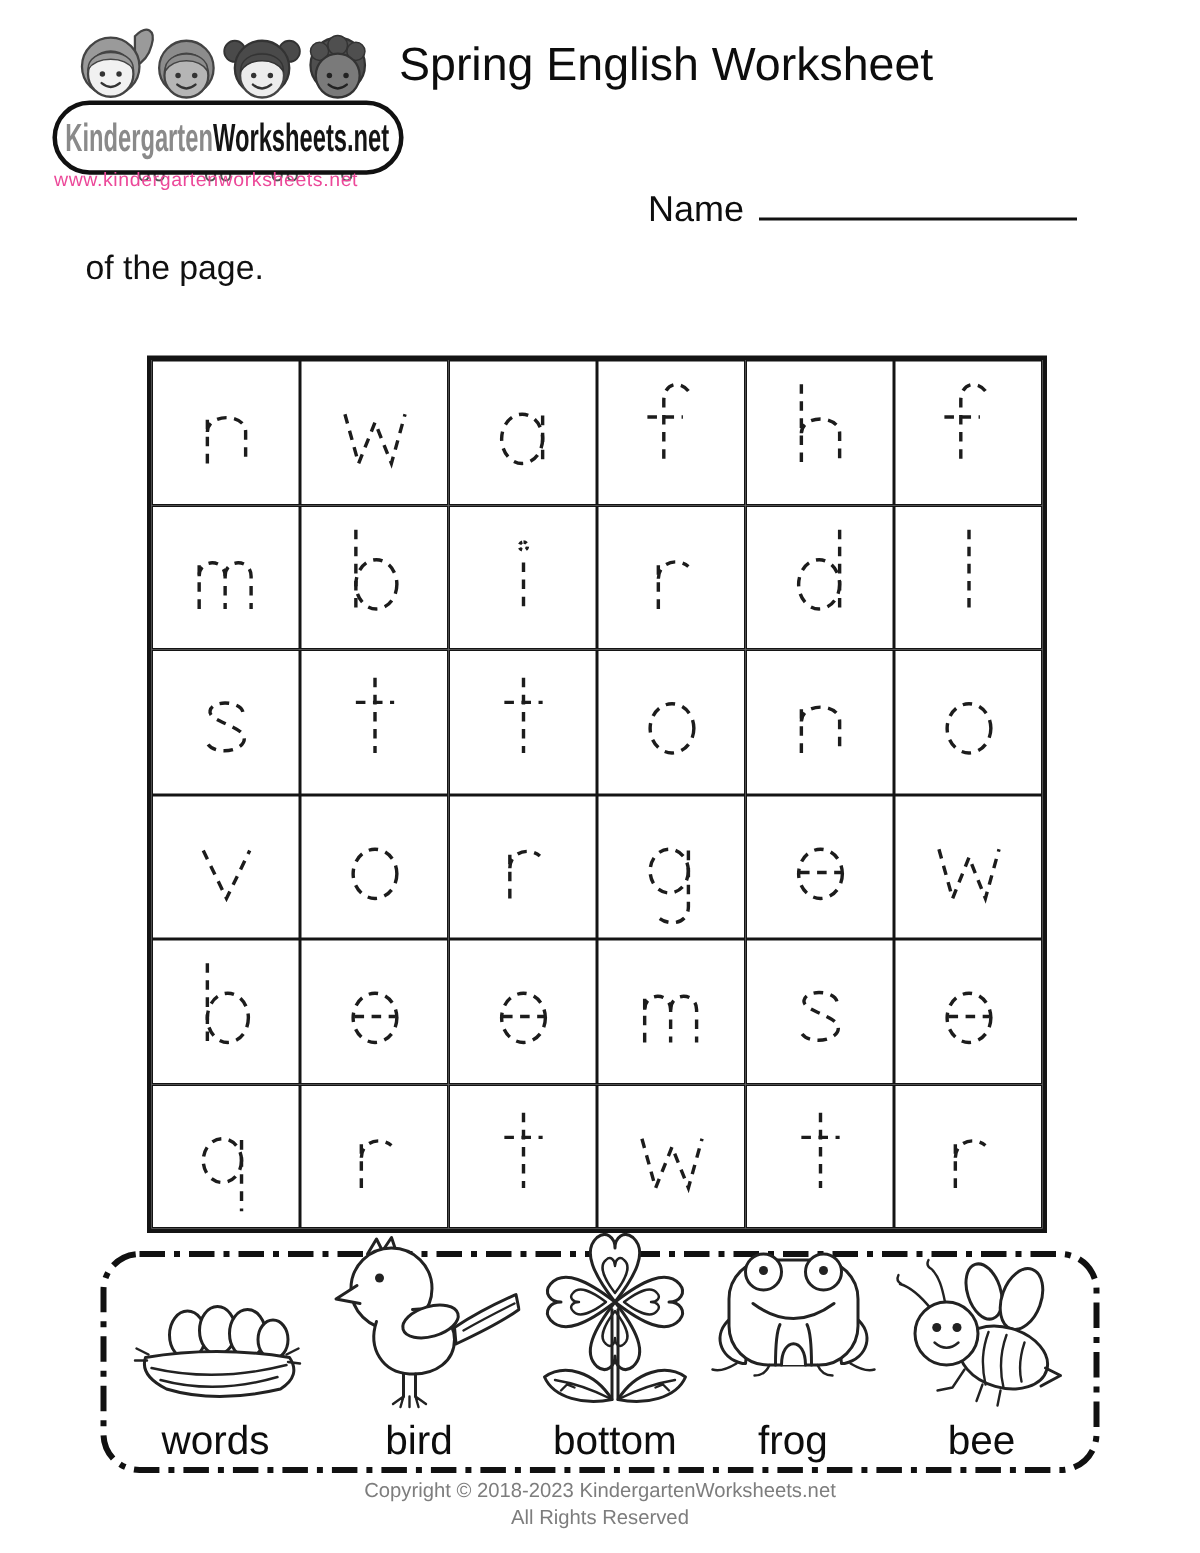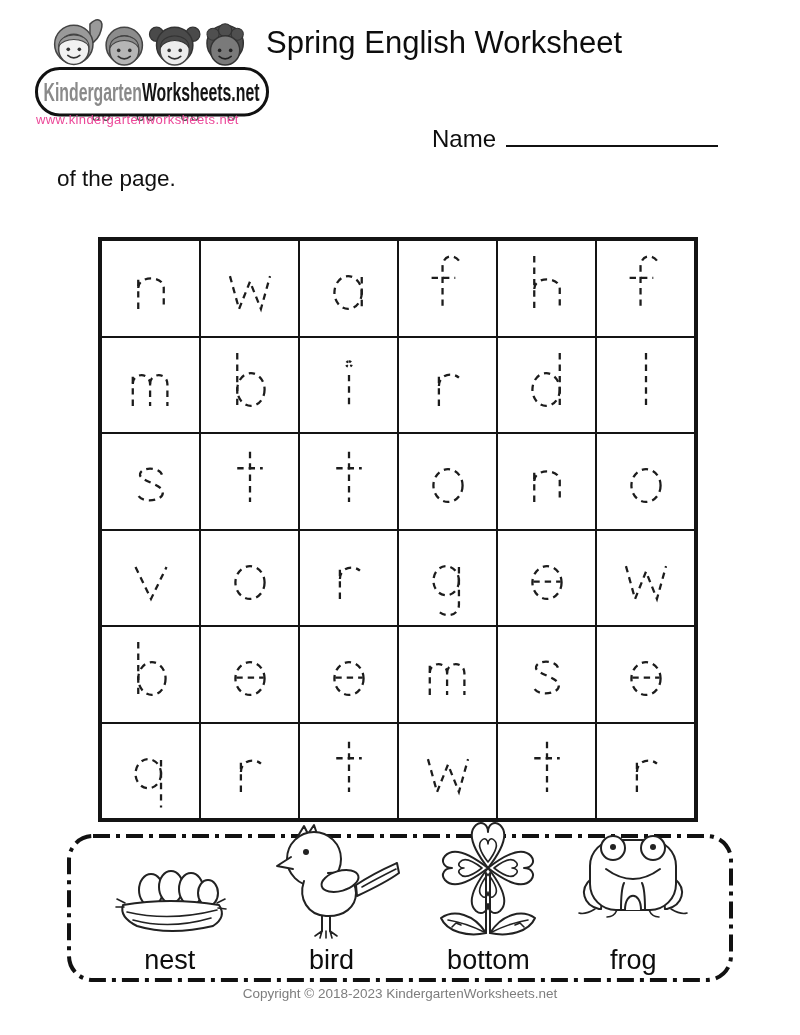--- a/index.html
+++ b/index.html
@@ -334,21 +334,21 @@
         <svg class="pic" viewBox="0 0 118 84" width="118" height="84">
           <ellipse class="w" cx="40" cy="31" rx="12" ry="16"></ellipse>
           <ellipse class="w" cx="60" cy="28" rx="12" ry="16"></ellipse>
      <ellipse class="w" cx="80" cy="30" rx="12" ry="16"></ellipse>
           <ellipse class="w" cx="97" cy="34" rx="10" ry="13"></ellipse>
      <path class="w" d="M12,46 Q59,38 108,46 Q116,58 102,67 Q59,77 26,67 Q8,58 12,46 Z"></path>
      <path class="thin" d="M14,44 L6,40 M13,48 L5,48 M106,44 L114,40 M107,49 L115,50"></path>
      <path class="thin" d="M16,53 Q59,63 106,51"></path>
           <path class="thin" d="M22,61 Q59,71 100,59"></path>
         </svg>
-        <div class="bank-label">nest</div>
+        <div class="bank-label">words</div>
       </div>
       <div class="bank-item">
         <svg class="pic" viewBox="0 0 136 120" width="136" height="120">
           <path class="w" d="M34,13 L40,3 L44,11 L50,2 L53,11"></path>
      <circle class="w" cx="50" cy="36" r="27"></circle>
      <path class="w" d="M27,34 L13,43 L29,46"></path>
      <path class="w" d="M40,58 C34,76 44,92 62,93 C80,94 92,84 92,70 C92,56 78,48 64,50"></path>
      <path class="w" d="M92,62 C110,50 124,44 133,40 L135,50 C124,58 108,66 93,73 Z"></path>
      <path class="thin" d="M98,64 C112,56 124,50 132,46"></path>
      <ellipse class="w" cx="76" cy="58" rx="19" ry="10" transform="rotate(-16 76 58)"></ellipse>
@@ -396,18 +396,36 @@
           <circle class="w" cx="76" cy="17" r="12"></circle>
      <circle class="k" cx="36" cy="16" r="3"></circle>
           <circle class="k" cx="76" cy="16" r="3"></circle>
      <path d="M29,38 Q56,58 83,38"></path>
      <path d="M44,79 C44,64 45,56 47,52 M68,79 C68,64 67,56 65,52"></path>
      <path class="w" d="M48,79 C48,60 64,60 64,79"></path>
      <path class="thin" d="M40,79 q-3,7 -10,7 M72,79 q3,7 10,7"></path>
         </svg>
         <div class="bank-label">frog</div>
       </div>
+      <div class="bank-item">
+        <svg class="pic" viewBox="0 0 122 106" width="122" height="106">
+          <path class="thin" d="M28,36 C20,26 14,21 7,19 M8,19 q-4,-2 -2,-6"></path>
+     <path class="thin" d="M37,31 C35,21 33,14 28,9 M28,9 q-4,-2 -2,-6"></path>
+     <ellipse class="w" cx="63" cy="24" rx="11" ry="19" transform="rotate(-18 63 24)"></ellipse>
+     <ellipse class="w" cx="88" cy="29" rx="13" ry="21" transform="rotate(20 88 29)"></ellipse>
+     <ellipse class="w" cx="76" cy="68" rx="30" ry="20" transform="rotate(16 76 68)"></ellipse>
+     <path class="thin" d="M66,51 C62,62 61,72 64,86 M78,53 C74,64 73,75 76,88 M90,58 C87,67 86,75 88,84"></path>
+     <path d="M104,75 L114,80 L101,87"></path>
+     <circle class="w" cx="38" cy="52" r="21"></circle>
+     <circle class="k" cx="31.5" cy="48" r="3"></circle>
+          <circle class="k" cx="45" cy="48" r="3"></circle>
+     <path class="thin" d="M30,58 Q38,65 46,58"></path>
+     <path class="thin" d="M50,76 L42,88 L32,90 M62,86 L58,97 M74,90 L72,100"></path>
+        </svg>
+        <div class="bank-label">bee</div>
+      </div>
     </div>
 </div>
 
 <div class="footer">
   <div>Copyright © 2018-2023 KindergartenWorksheets.net</div>
+  <div>All Rights Reserved</div>
 </div>
 
 </body></html>

